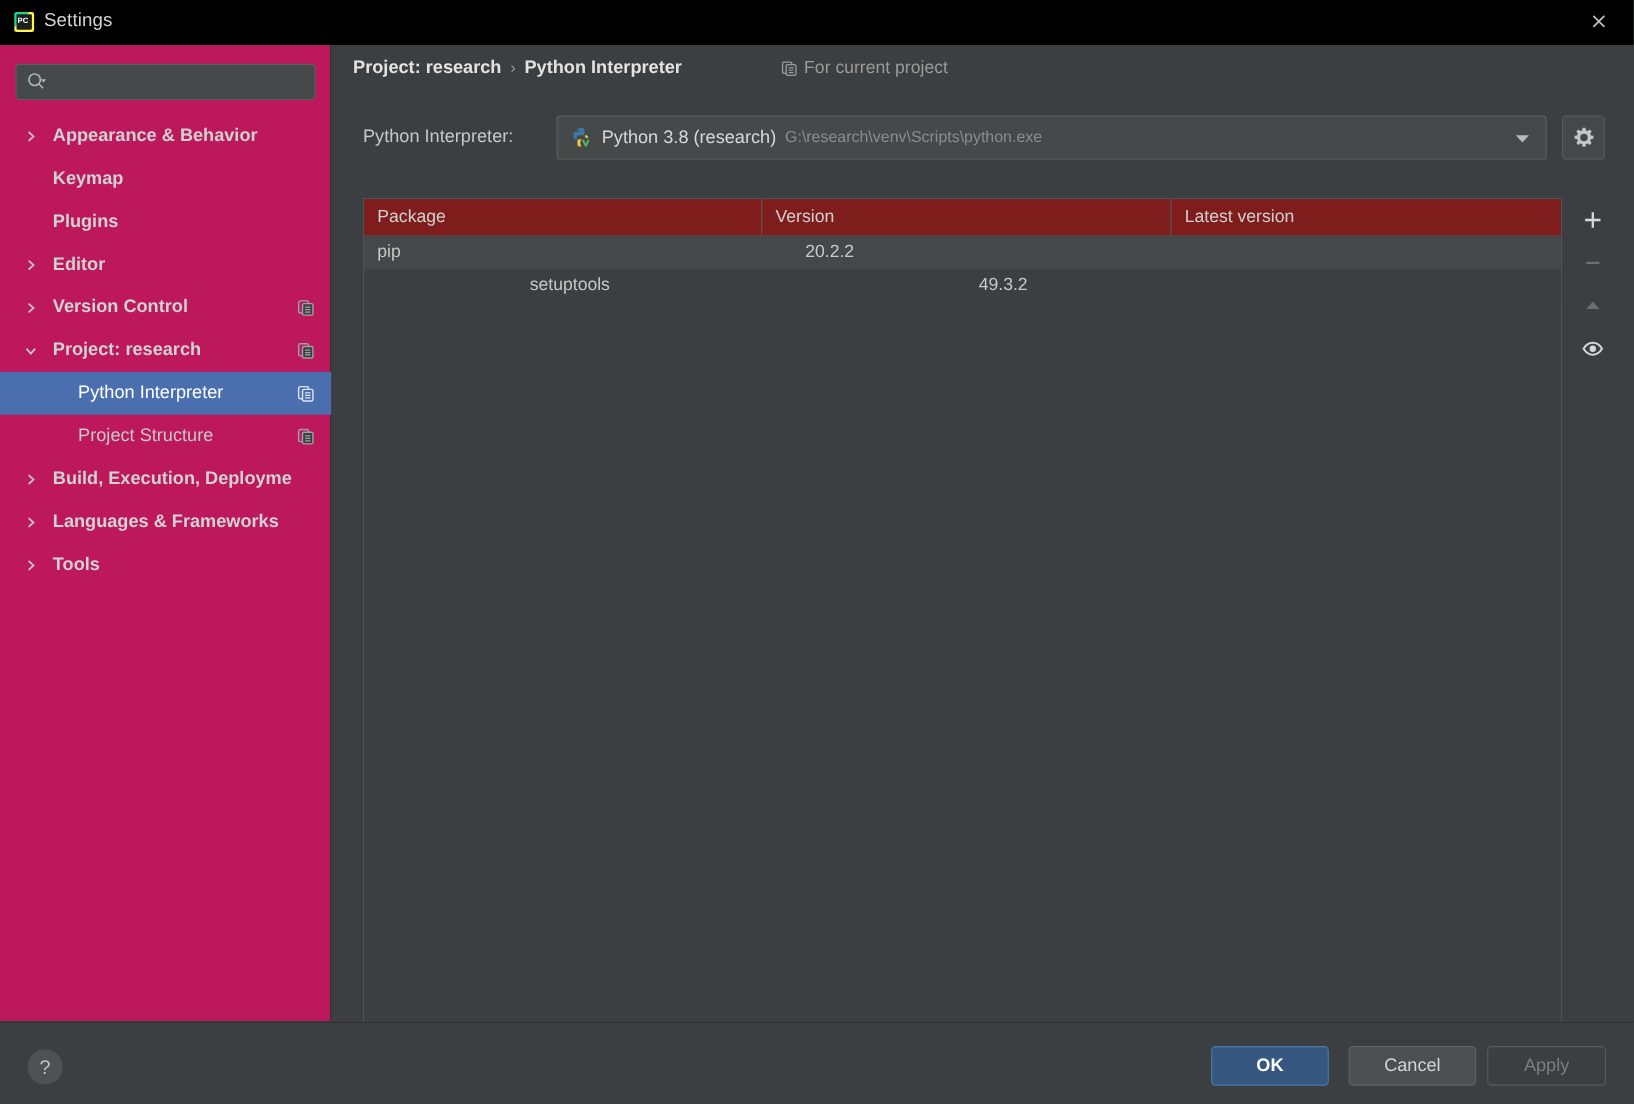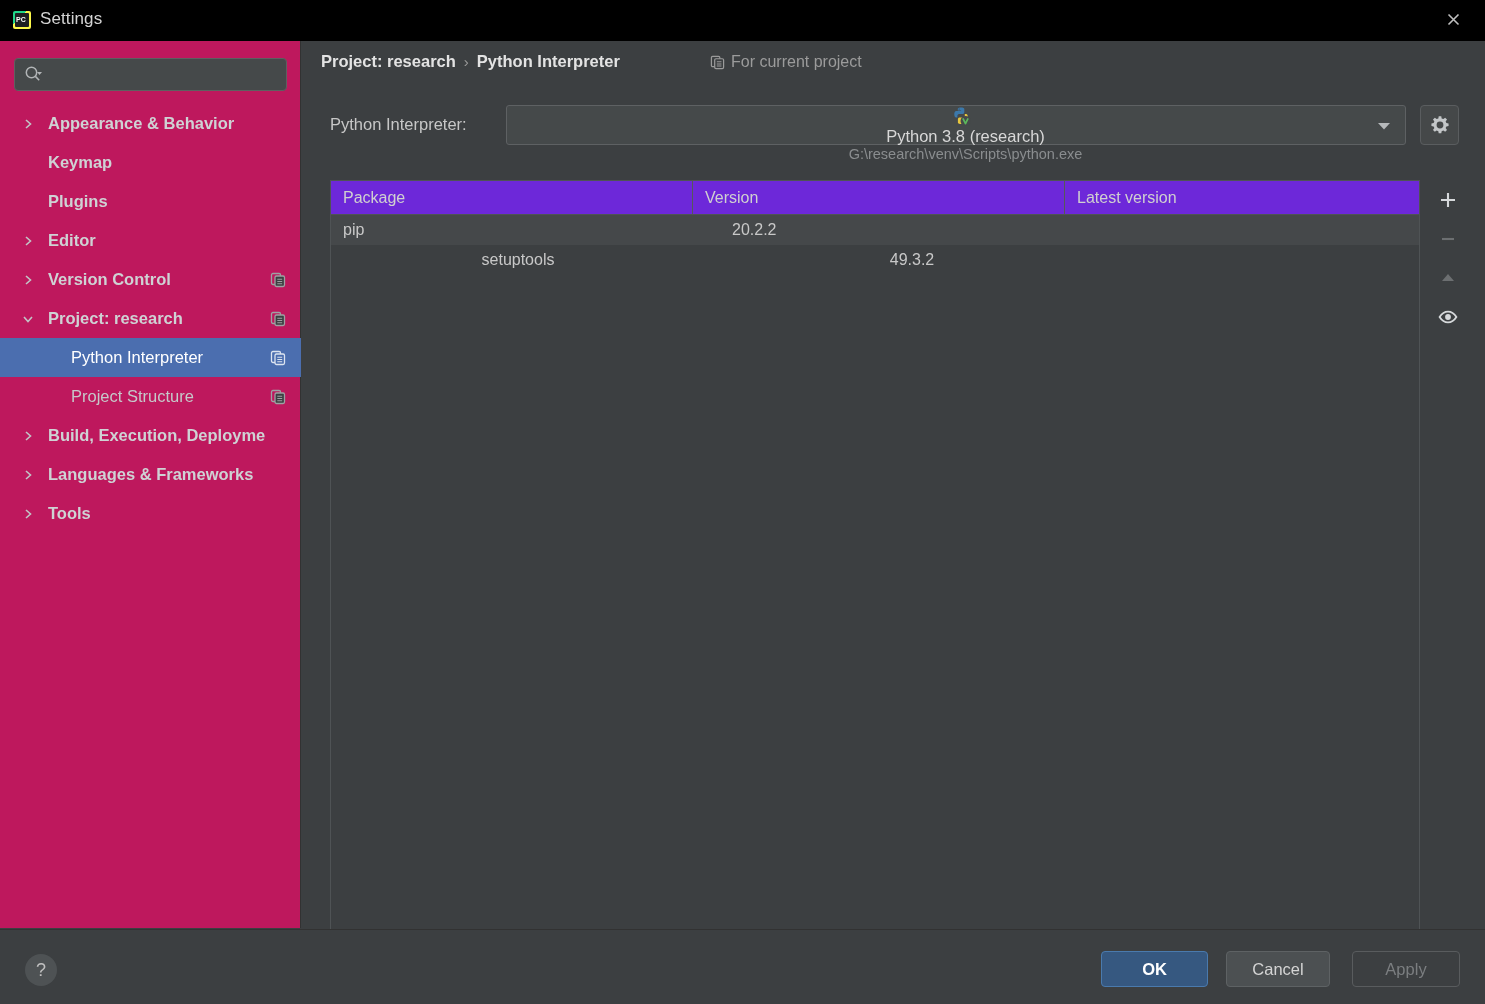--- a/index.html
+++ b/index.html
@@ -194,21 +194,20 @@
     left: 196px; top: 0;
     width: 900px; height: 40px;
     background: #45494a;
     border: 1px solid #5e6163;
     border-radius: 3px;
     box-sizing: border-box;
     display: flex;
     align-items: center;
     padding-left: 11px;
     cursor: pointer;
-    flex-direction: column;
   }
   #py-logo {
     position: relative;
     width: 21px; height: 21px;
     flex: 0 0 auto;
   }
   #interp-name {
     font-size: 16.5px;
     color: #d8d8d8;
     margin-left: 8px;
@@ -244,21 +243,21 @@
     left: 28px; top: 139px;
     width: 1090px;
     height: 771px;
     border: 1px solid #4f5355;
     box-sizing: border-box;
     background: #3c3f41;
   }
   #table-header {
     display: flex;
     height: 34px;
-    background: #6d28d9;
+    background: #7f1d1d;
     border-bottom: 1px solid #4f5355;
     box-sizing: border-box;
   }
   #table-header .th {
     font-size: 16px;
     color: #d0d0d0;
     display: flex;
     align-items: center;
     padding-left: 12px;
     box-sizing: border-box;
@@ -347,21 +346,21 @@
   #ok-button {
     left: 1101px;
     width: 107px;
     background: #365880;
     border: 1px solid #4a7aad;
     color: #ffffff;
     font-weight: bold;
   }
   #cancel-button {
     left: 1226px;
-    width: 104px;
+    width: 116px;
     background: #4c5052;
     border: 1px solid #5e6264;
     color: #d4d4d4;
   }
   #apply-button {
     left: 1352px;
     width: 108px;
     background: transparent;
     border: 1px solid #595c5e;
     color: #7b7e80;

